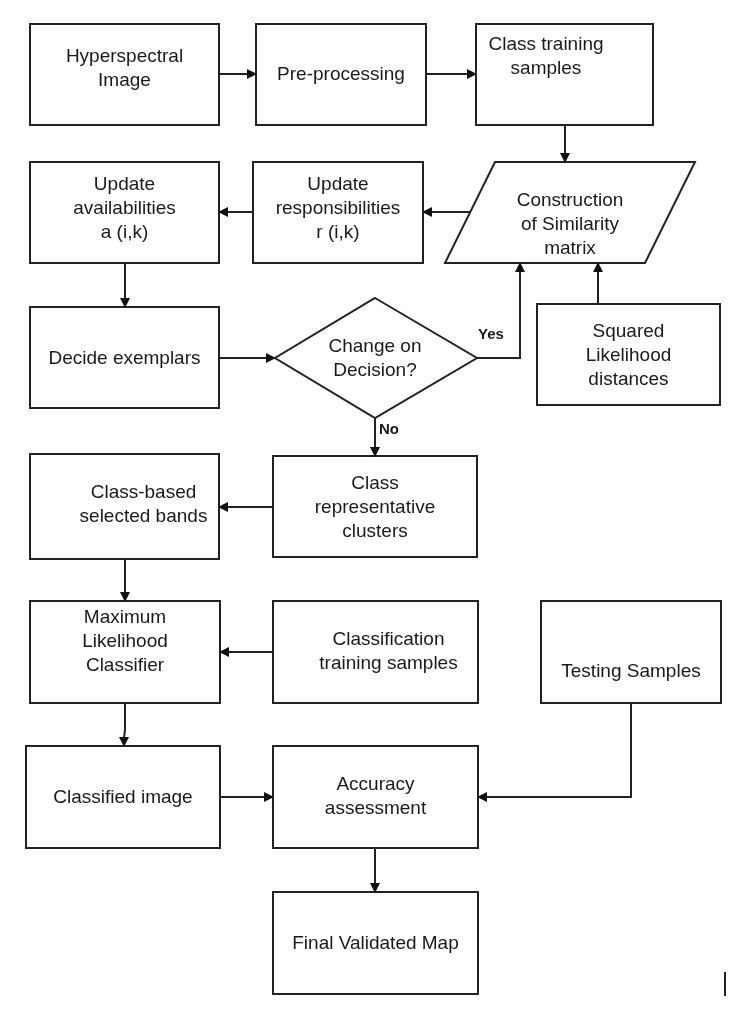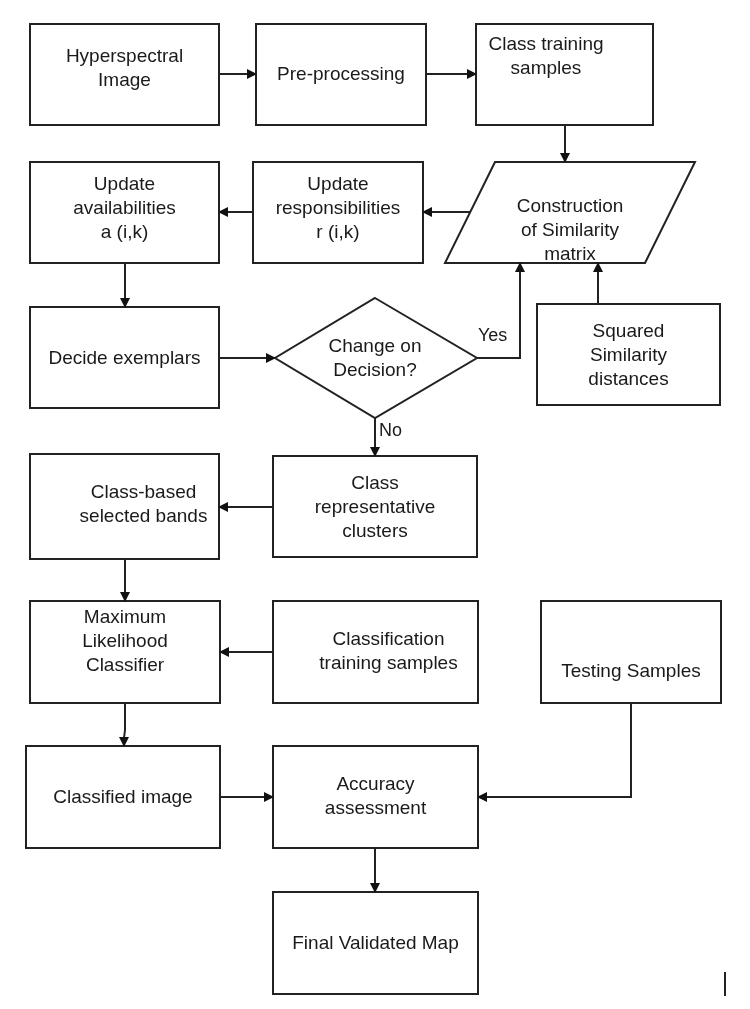--- a/index.html
+++ b/index.html
@@ -1,21 +1,21 @@
 <!DOCTYPE html>
 <html><head>
 <meta charset="utf-8">
 <style>
   html, body { margin: 0; padding: 0; background: #ffffff; }
   body { width: 750px; height: 1009px; position: relative; overflow: hidden;
          font-family: "Liberation Sans", sans-serif; color: #1a1a1a; }
   svg#flow { position: absolute; left: 0; top: 0; }
   .node-label { position: absolute; display: flex; align-items: center; justify-content: center;
                 text-align: center; font-size: 19px; line-height: 24px; white-space: pre-line; }
-  .edge-label { position: absolute; font-weight: normal; font-size: 18px; }
+  .edge-label { position: absolute; font-weight: bold; font-size: 15px; }
 </style>
 </head>
 <body>
 
 <svg id="flow" width="750" height="1009" viewBox="0 0 750 1009">
   <defs>
     <marker id="arr" markerWidth="10" markerHeight="10" refX="9" refY="5" orient="auto" markerUnits="userSpaceOnUse">
       <path d="M0,0 L10,5 L0,10 z" fill="#111"></path>
     </marker>
   </defs>
@@ -64,28 +64,28 @@
 Image</div>
 <div class="node-label" style="left:256px;top:24px;width:170px;height:81px;padding-top:20px;align-items:flex-start;padding-top:38px;height:63px;">Pre-processing</div>
 <div class="node-label" style="left:476px;top:24px;width:140px;height:81px;padding-top:8px;align-items:flex-start;">Class training
 samples</div>
 <div class="node-label" style="left:30px;top:162px;width:189px;height:101px;align-items:flex-start;padding-top:10px;height:91px;">Update
 availabilities
 a (i,k)</div>
 <div class="node-label" style="left:253px;top:162px;width:170px;height:91px;align-items:flex-start;padding-top:10px;">Update
 responsibilities
 r (i,k)</div>
-<div class="node-label" style="left:470px;top:180px;width:200px;height:91px;align-items:flex-start;padding-top:14px;">Construction
+<div class="node-label" style="left:470px;top:162px;width:200px;height:91px;align-items:flex-start;padding-top:26px;">Construction
 of Similarity
 matrix</div>
 <div class="node-label" style="left:30px;top:307px;width:189px;height:101px;">Decide exemplars</div>
 <div class="node-label" style="left:285px;top:318px;width:180px;height:80px;">Change on
 Decision?</div>
 <div class="node-label" style="left:537px;top:304px;width:183px;height:101px;">Squared
-Similarity
+Likelihood
 distances</div>
 <div class="node-label" style="left:30px;top:454px;width:189px;height:79px;align-items:flex-start;padding-top:26px;margin-left:19px;">Class-based
 selected bands</div>
 <div class="node-label" style="left:273px;top:456px;width:204px;height:101px;">Class
 representative
 clusters</div>
 <div class="node-label" style="left:30px;top:601px;width:190px;height:92px;align-items:flex-start;padding-top:4px;">Maximum
 Likelihood
 Classifier</div>
 <div class="node-label" style="left:273px;top:601px;width:205px;height:76px;align-items:flex-start;padding-top:26px;padding-left:13px;">Classification

